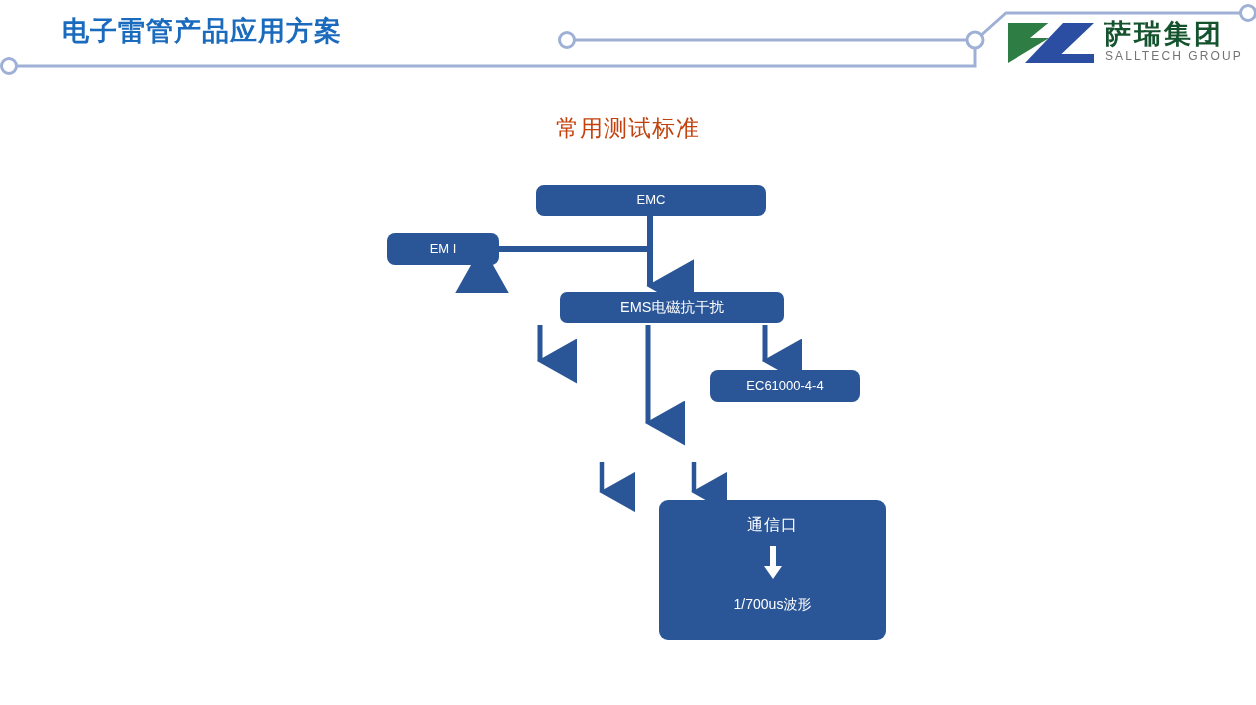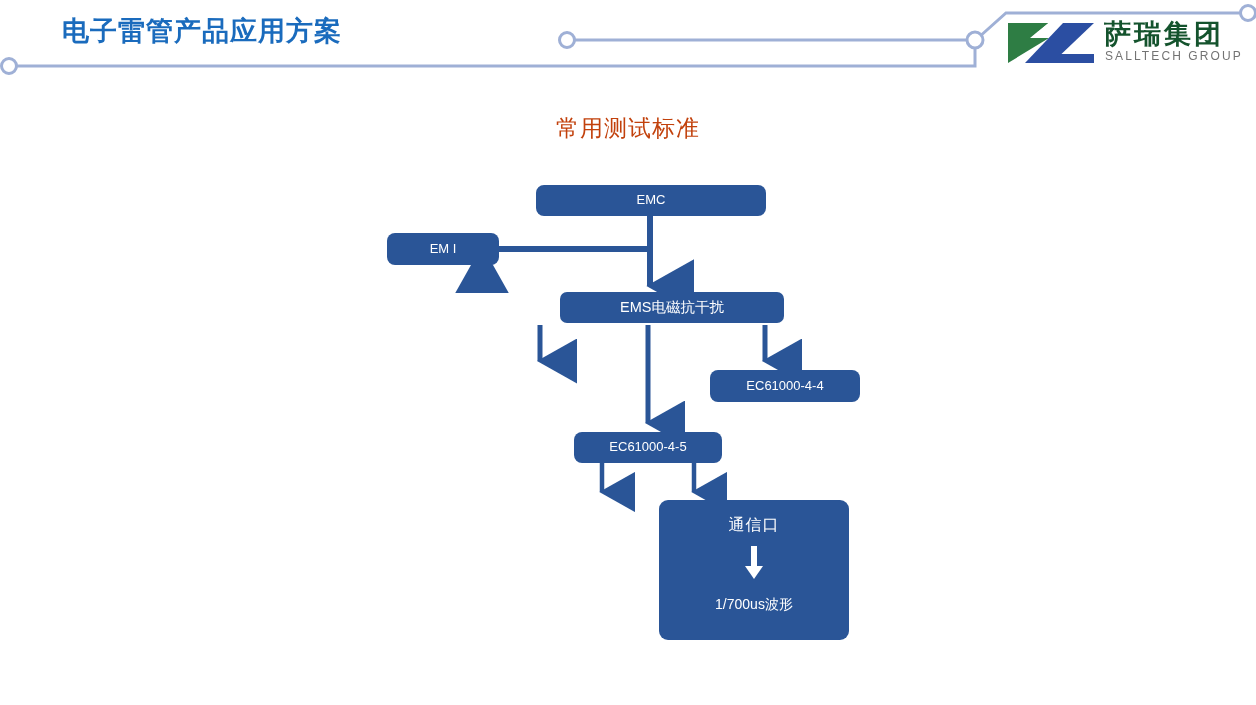--- a/index.html
+++ b/index.html
@@ -212,26 +212,23 @@
 
   <div class="node node-cjk" style="left:536px; top:292px; width:224px; height:31px;margin-left:24px;">
     <span>EMS电磁抗干扰</span>
   </div>
 
 
   <div class="node node-sm" style="left:690px; top:370px; width:150px; height:32px;margin-left:20px;">
     <span>EC61000-4-4</span>
   </div>
 
-  <div class="node node-sm" style="left:574px; top:432px; width:148px; height:31px;">
-    <span>EC61000-4-5</span>
-  </div>
-
-
-  <div class="node node-big" style="left:659px; top:500px; width:190px; height:140px;">
+
+
+  <div class="node node-big" style="left:659px; top:500px; width:227px; height:140px;">
     <span class="port-label">通信口</span>
     <svg class="big-arrow" viewBox="0 0 22 34">
       <rect x="8" y="0" width="6" height="22" fill="#ffffff"></rect>
       <polygon points="2,20 20,20 11,33" fill="#ffffff"></polygon>
     </svg>
     <span class="wave-label">1/700us波形</span>
   </div>
 
 </div>
 

